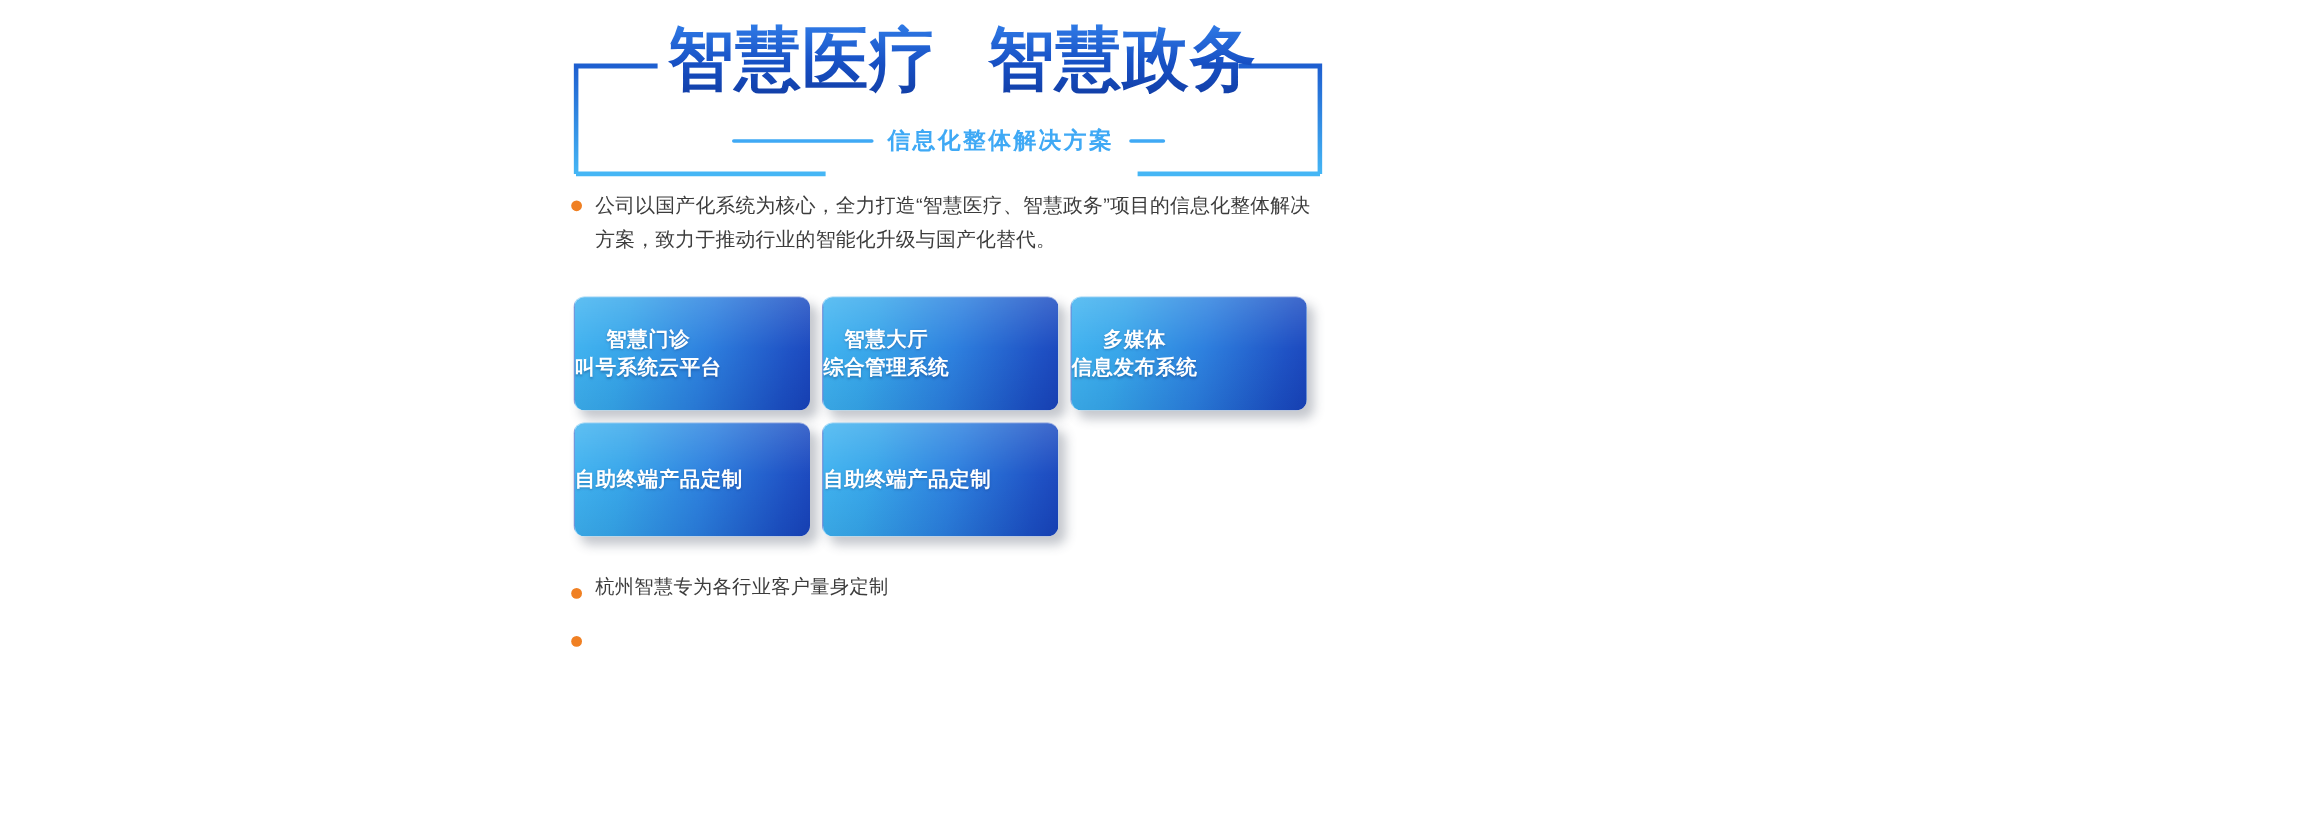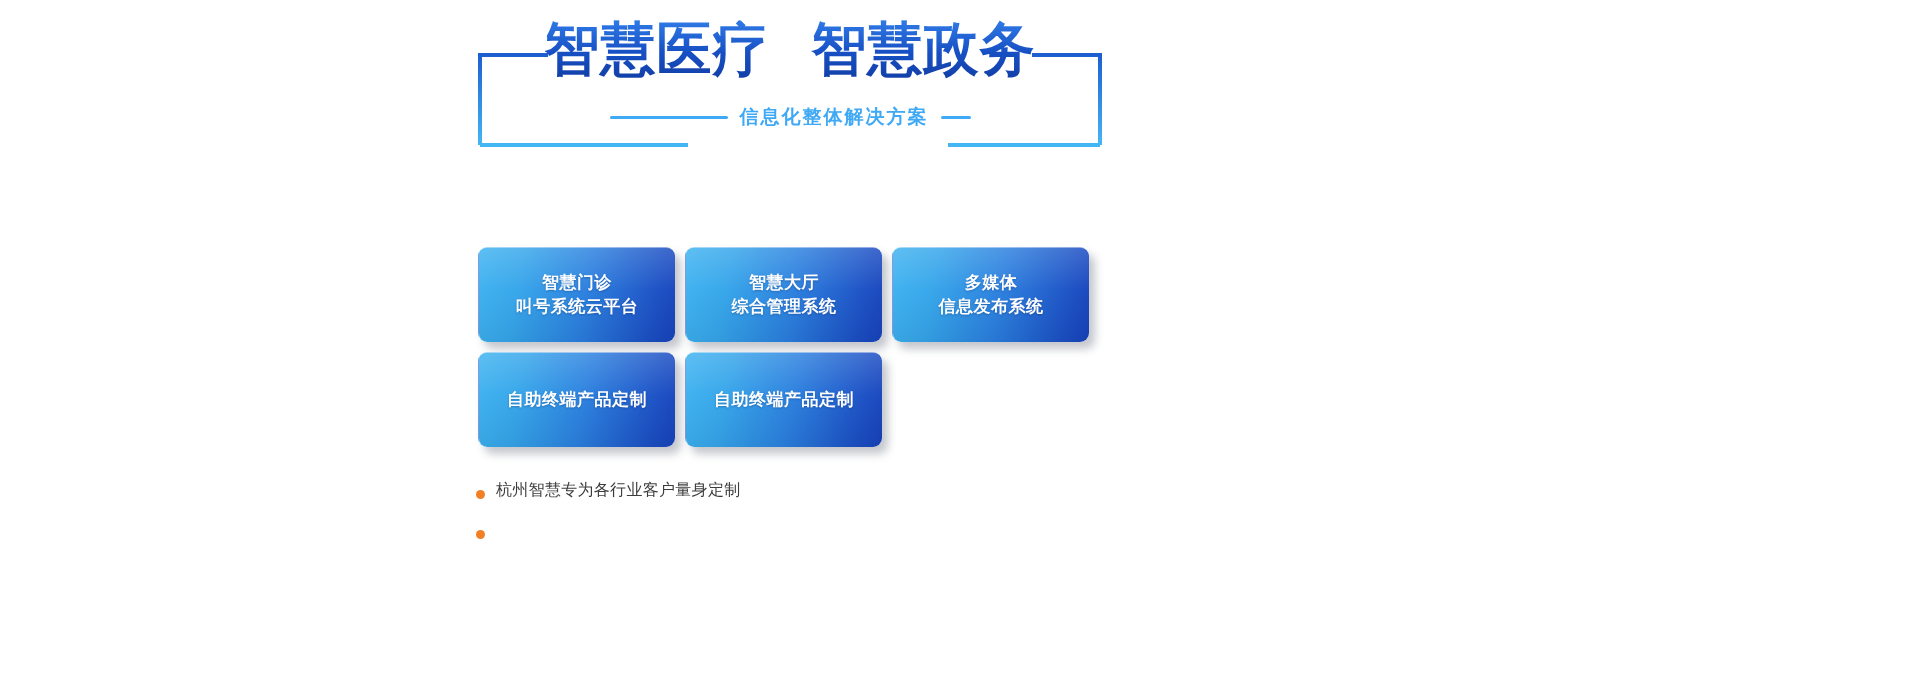--- a/index.html
+++ b/index.html
@@ -47,21 +47,21 @@
     position: absolute;
     left: 8px;
     top: 30px;
     width: 624px;
     height: 95px;
     pointer-events: none;
   }
 
   .title-row {
     position: absolute;
-    left: 0;
+    left: 12px;
     top: 0;
     width: 640px;
     text-align: center;
     white-space: nowrap;
   }
   .title-main {
     display: inline-block;
     font-family: "Liberation Sans", "DejaVu Sans", sans-serif;
     font-size: 55px;
     line-height: 1;
@@ -143,21 +143,20 @@
   }
   .card {
     position: relative;
     border-radius: 9px;
     background: linear-gradient(100deg, #3fb3f0 0%, #35a5ea 22%, #2a7ede 55%, #1b4fc4 88%, #1742ba 100%);
     box-shadow: 6px 7px 9px rgba(60,70,90,0.30);
     border-top: 1.5px solid rgba(255,255,255,0.55);
     border-left: 1.5px solid rgba(255,255,255,0.45);
     display: flex;
     align-items: center;
-    justify-content: center;
     overflow: hidden;
   }
   .card::after {
     content: "";
     position: absolute;
     inset: 0;
     border-radius: 9px;
     background: linear-gradient(180deg, rgba(255,255,255,0.16) 0%, rgba(255,255,255,0.02) 45%, rgba(0,0,0,0.05) 100%);
     pointer-events: none;
   }
@@ -229,20 +228,24 @@
         <span class="title-main">智慧政务</span>
       </div>
 
       <div class="subtitle-row">
         <span class="sub-rule left"></span>
         <span class="subtitle-text">信息化整体解决方案</span>
         <span class="sub-rule right"></span>
       </div>
     </div>
 
+    <div class="lead">
+      <span class="bullet-dot"></span>
+      <span class="lead-text">公司以国产化系统为核心，全力打造“智慧医疗、智慧政务”项目的信息化整体解决方案，致力于推动行业的智能化升级与国产化替代。</span>
+    </div>
 
     <div class="card-grid">
       <div class="card">
         <span class="card-label">智慧门诊
 叫号系统云平台</span>
       </div>
       <div class="card">
         <span class="card-label">智慧大厅
 综合管理系统</span>
       </div>

